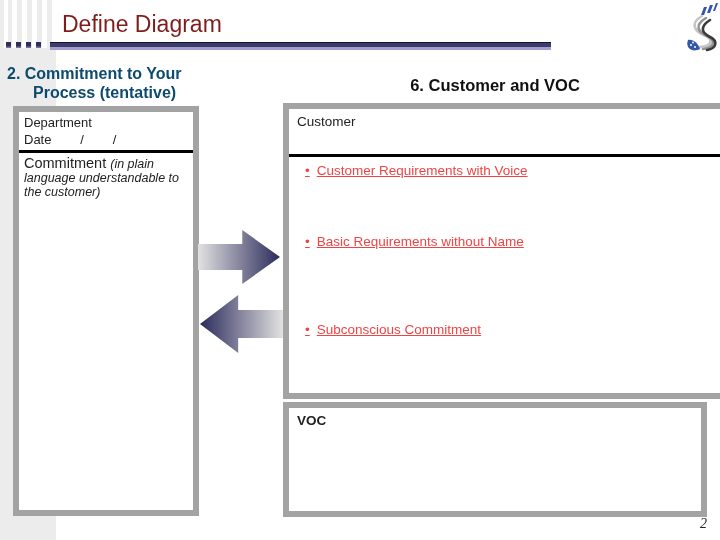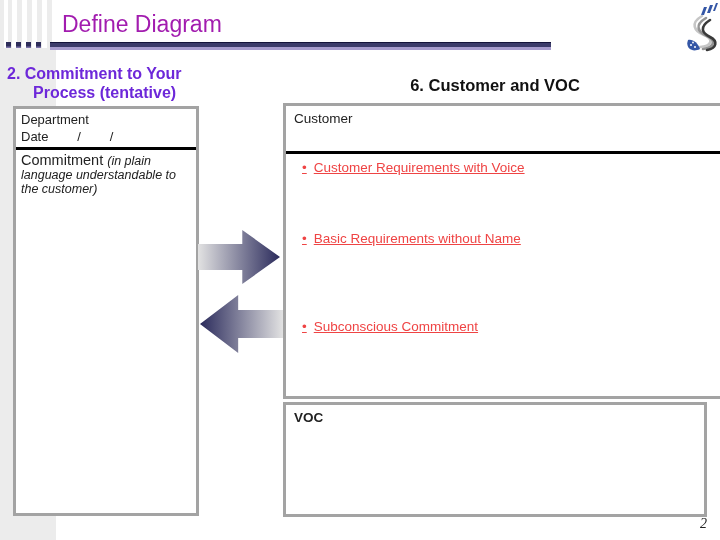--- a/index.html
+++ b/index.html
@@ -11,34 +11,34 @@
   }
   .abs{position:absolute;}
 
   
   .bg-band{left:0;top:0;width:56px;height:540px;background:#ececec;}
   .stripe-white{top:0;height:48px;background:#ffffff;}
   .mini-square{top:42px;width:5px;height:6px;background:linear-gradient(to bottom,#2e2e5a 60%,#8f84bd);}
 
   
   .slide-title{
-    left:62px;top:11px;font-size:23px;color:#a21caf;white-space:nowrap;
+    left:62px;top:11px;font-size:23px;color:#7f1d1d;white-space:nowrap;
   }
   .title-bar{
     left:50px;top:42px;width:501px;height:8px;
     background:linear-gradient(to bottom,#14143a 0 14%,#3c3c6a 14% 62%,#a79ccd 62% 100%);
   }
 
   
-  .heading-left{left:7px;top:64px;font-size:16px;font-weight:bold;color:#6d28d9;line-height:19px;}
+  .heading-left{left:7px;top:64px;font-size:16px;font-weight:bold;color:#0c4a6e;line-height:19px;}
   .heading-left .line2{margin-left:26px;}
   .heading-right{left:283px;top:76px;width:424px;text-align:center;font-size:16.5px;font-weight:bold;color:#111;}
 
   
-  .box{background:#fff;border:3px solid #a3a3a3;box-sizing:border-box;}
+  .box{background:#fff;border:6px solid #a3a3a3;box-sizing:border-box;}
   .left-box{left:13px;top:106px;width:186px;height:410px;}
   .left-box .hdr{padding:3px 5px 0 5px;font-size:13px;line-height:16.5px;color:#222;}
   .left-box .hdr .pre{white-space:pre;}
   .hdiv{border-top:3px solid #000;height:0;margin-top:2px;}
   .left-box .commitment{padding:3px 5px;font-size:12.5px;line-height:14px;color:#222;}
   .left-box .commitment .big{font-size:14.5px;}
   .left-box .commitment .note{font-style:italic;}
 
   .right-box{left:283px;top:103px;width:485px;height:296px;}
   .right-box .customer-row{padding:5px 8px;font-size:13.5px;color:#222;height:45px;box-sizing:border-box;}

